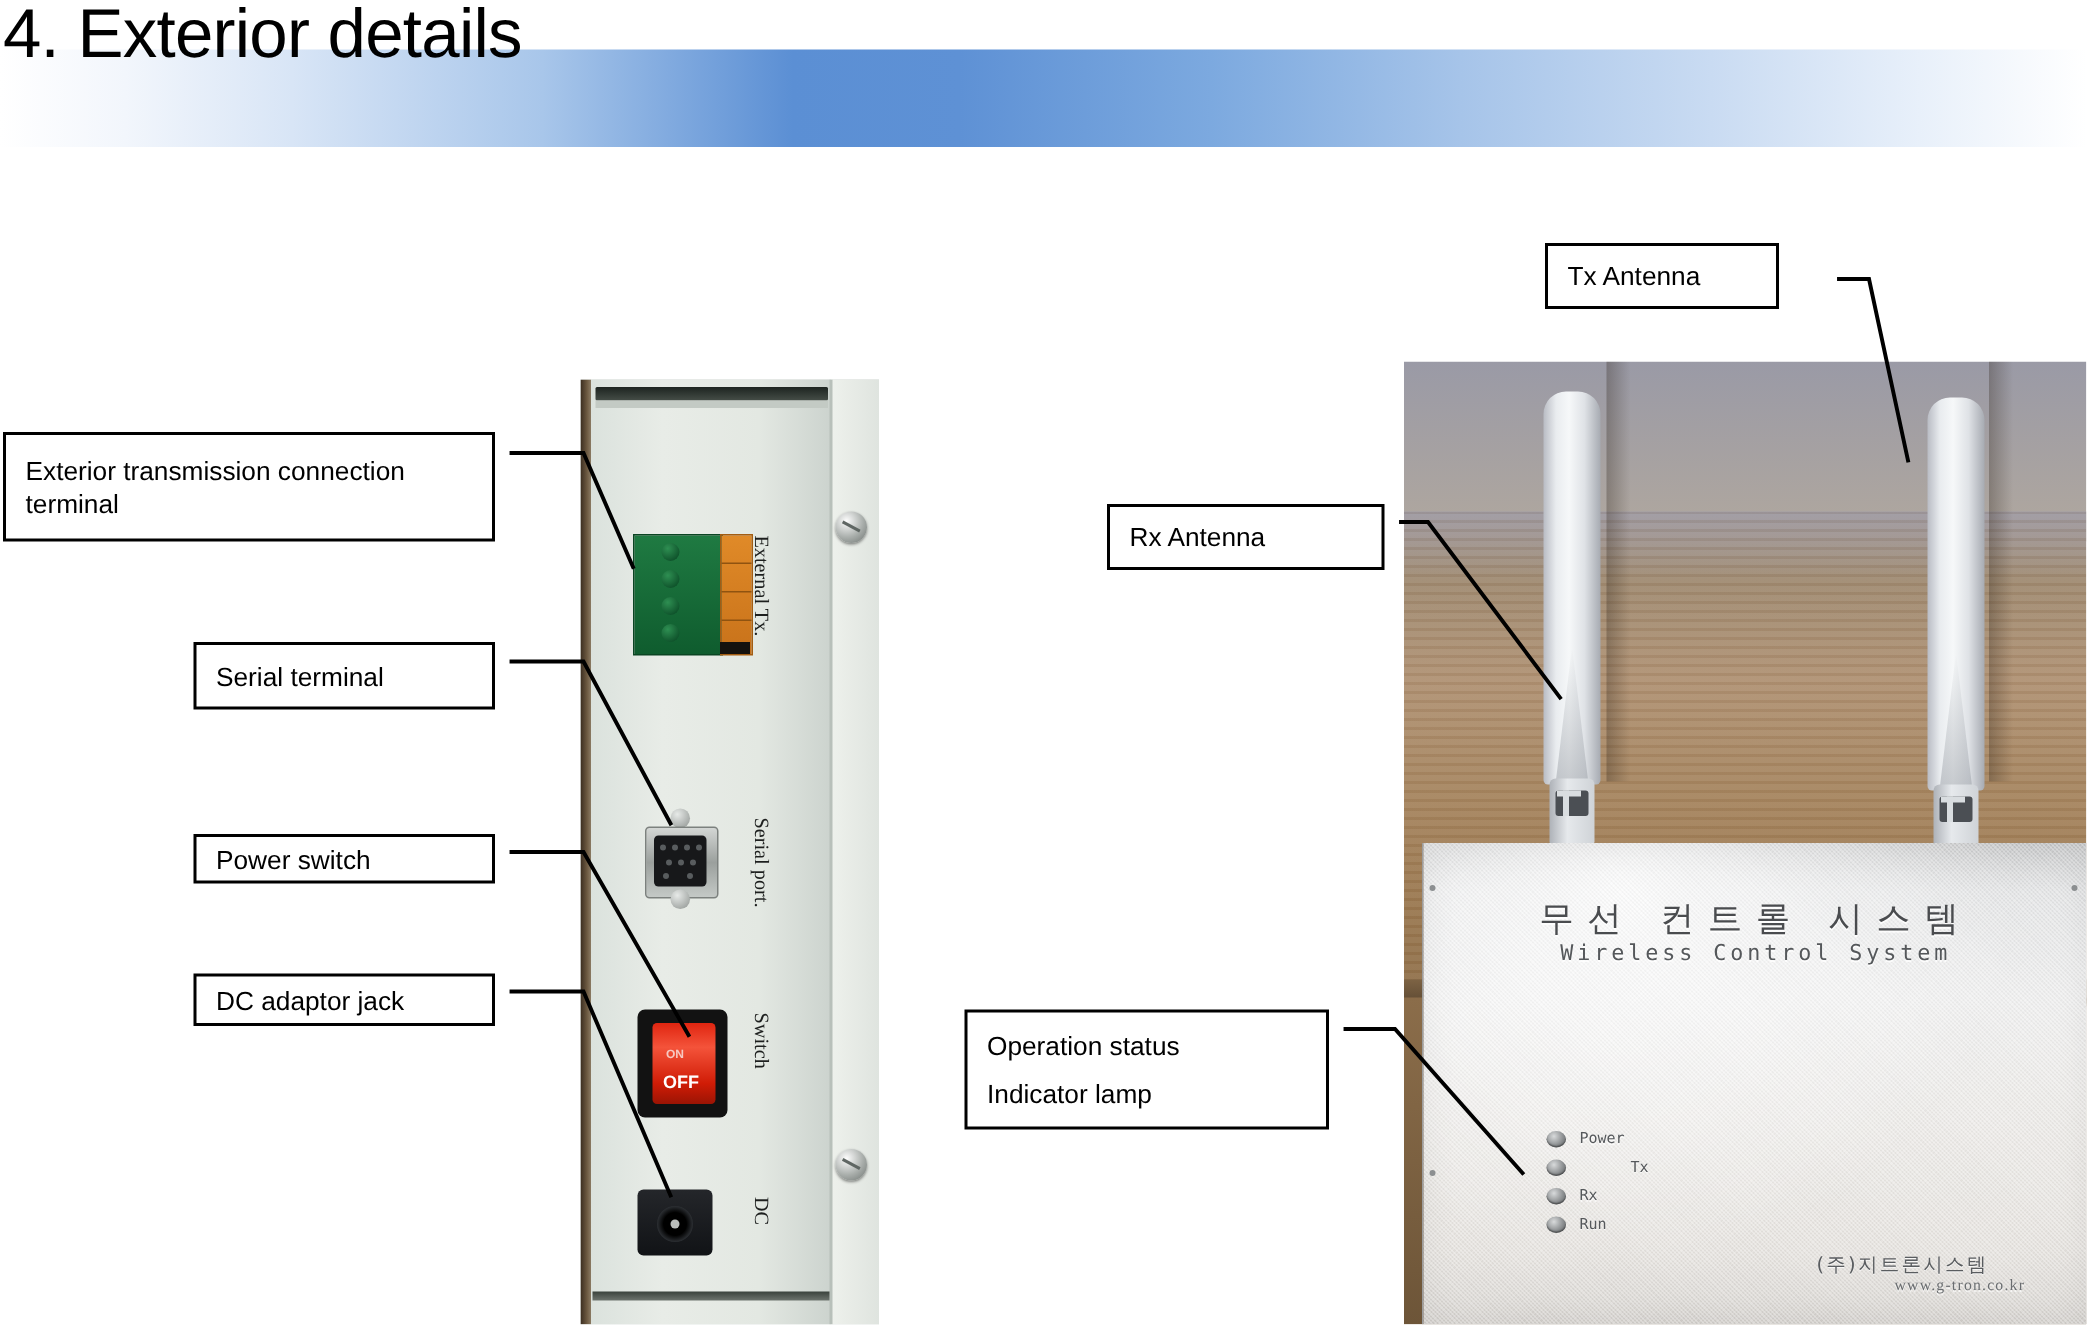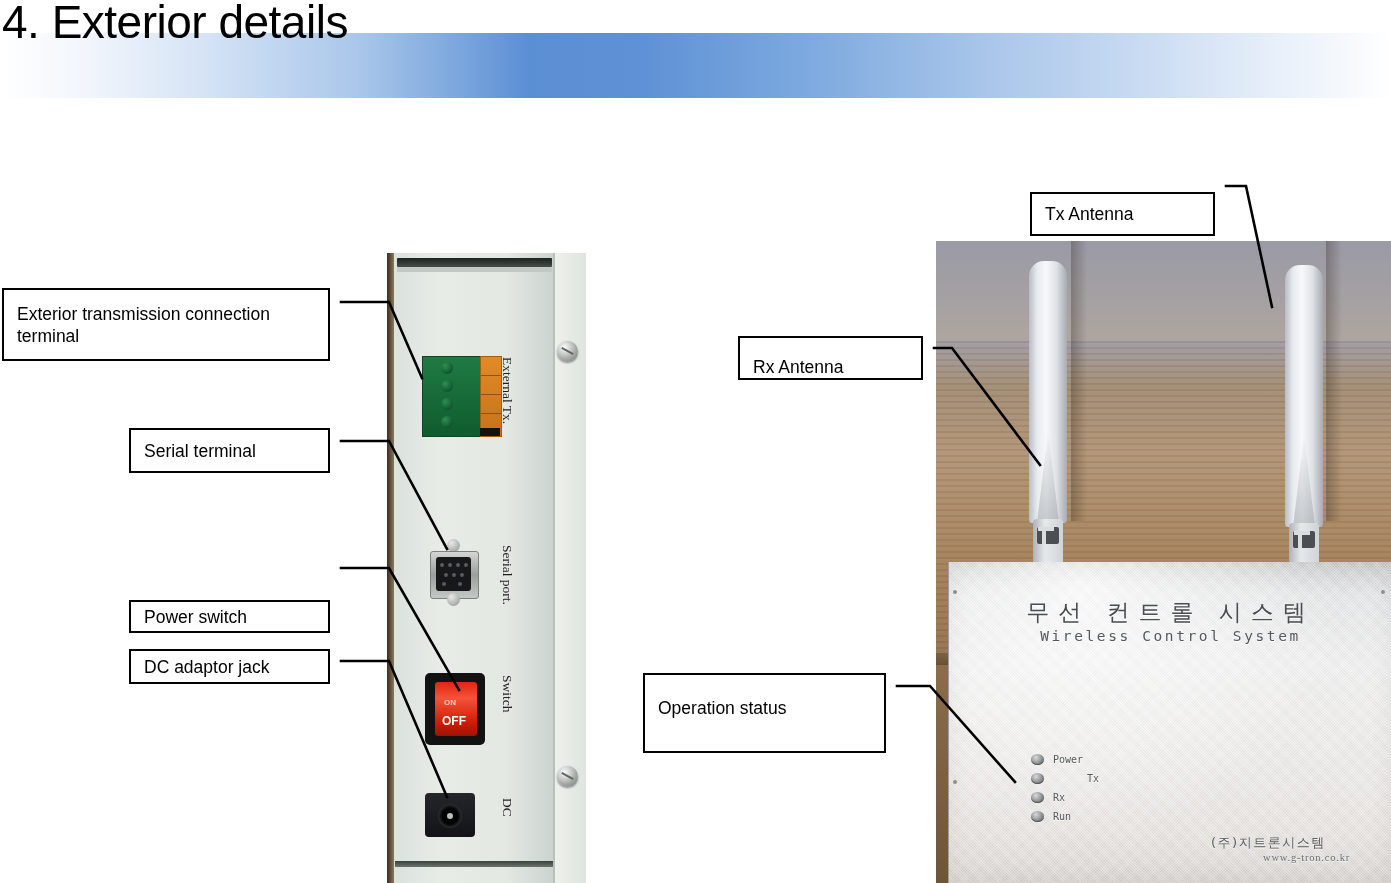--- a/index.html
+++ b/index.html
@@ -281,38 +281,39 @@
 
 <div class="callout" style="left:2px;top:288px;width:328px;height:73px;">
   <span>Exterior transmission connection</span>
   <span>terminal</span>
 </div>
 
 <div class="callout" style="left:129px;top:428px;width:201px;height:45px;">
   <span>Serial terminal</span>
 </div>
 
-<div class="callout" style="left:129px;top:556px;width:201px;height:33px;margin-top:44px;">
+<div class="callout" style="left:129px;top:556px;width:201px;height:33px;">
   <span>Power switch</span>
 </div>
 
 <div class="callout" style="left:129px;top:649px;width:201px;height:35px;">
   <span>DC adaptor jack</span>
 </div>
 
-<div class="callout" style="left:1030px;top:192px;width:185px;height:44px;">
+<div class="callout" style="left:1030px;top:162px;width:156px;height:44px;">
   <span>Tx Antenna</span>
 </div>
 
-<div class="callout" style="left:738px;top:336px;width:185px;height:44px;justify-content:flex-end;">
+<div class="callout" style="left:738px;top:336px;width:185px;height:44px;">
   <span>Rx Antenna</span>
 </div>
 
 <div class="callout" style="left:643px;top:673px;width:243px;height:80px;">
   <span style="margin-bottom:10px;">Operation status</span>
+  <span>Indicator lamp</span>
 </div>
 
 <svg id="leaders" viewBox="0 0 1391 883" xmlns="http://www.w3.org/2000/svg">
   <g stroke="#000" stroke-width="2.6" fill="none" stroke-linecap="square">
     <path d="M341,302 L389,302 L422,378"></path>
     <path d="M341,441 L389,441 L447,549"></path>
     <path d="M341,568 L389,568 L459,690"></path>
     <path d="M341,661 L389,661 L447,797"></path>
     <path d="M1226,186 L1246,186 L1272,307"></path>
     <path d="M934,348 L952,348 L1040,465"></path>

